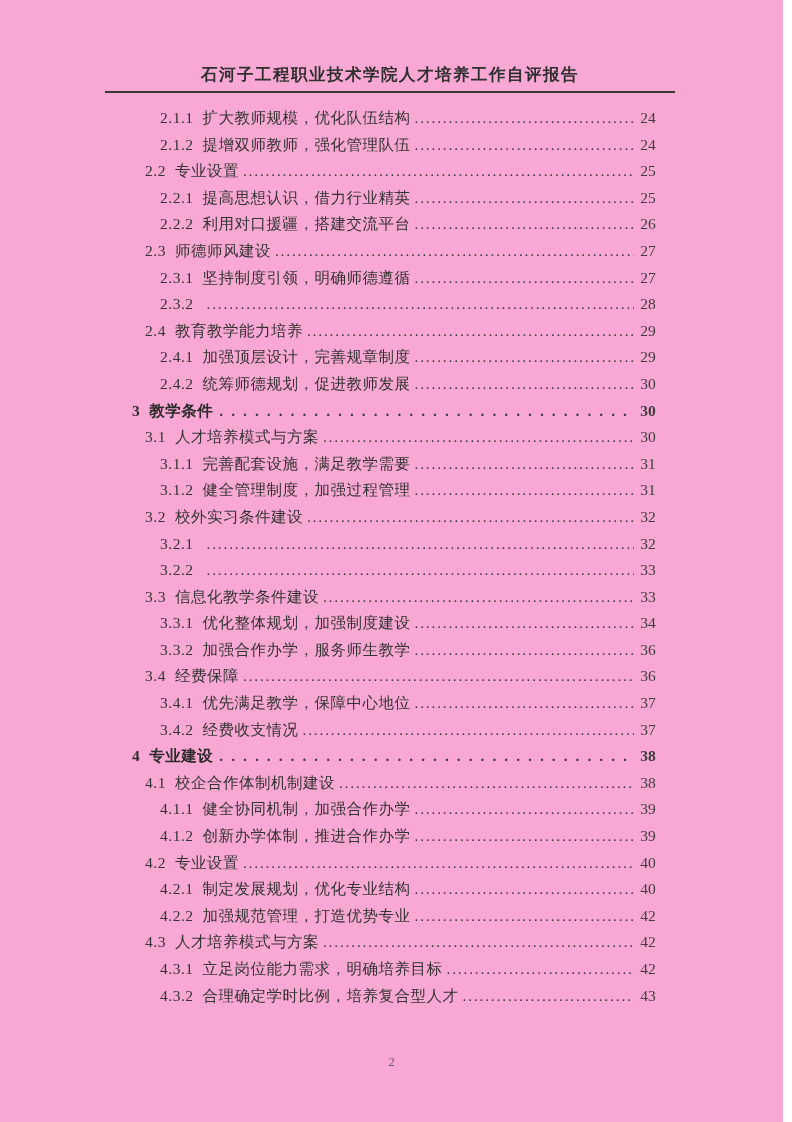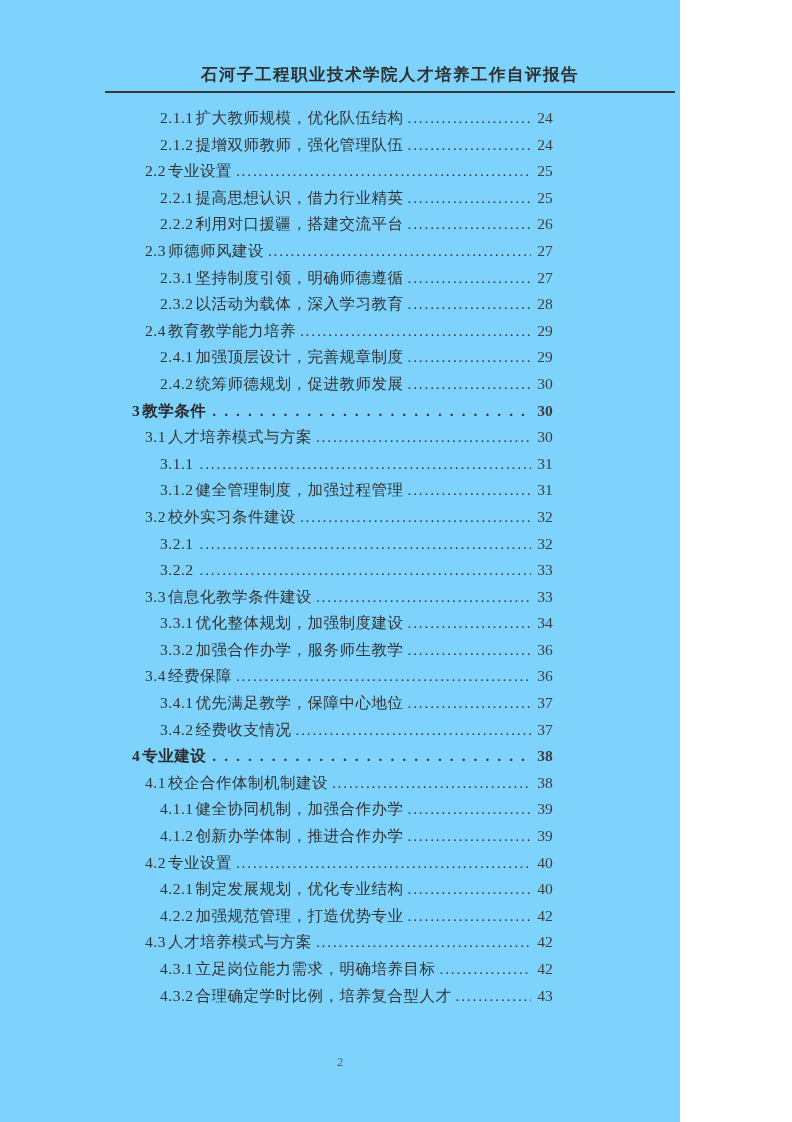--- a/index.html
+++ b/index.html
@@ -2,23 +2,23 @@
 <html><head>
 <meta charset="utf-8">
 <style>
   html, body {
     margin: 0;
     padding: 0;
     background: #ffffff;
   }
   .page {
     position: relative;
-    width: 680px;
+    width: 783px;
     height: 1122px;
-    background: #7dd3fc;
+    background: #f9a8d4;
     overflow: hidden;
     font-family: "Liberation Serif", "DejaVu Serif", serif;
     color: #333333;
   }
   .header {
     position: absolute;
     top: 64px;
     left: 105px;
     width: 570px;
   }
@@ -50,21 +50,21 @@
     white-space: nowrap;
     color: #333333;
   }
   .toc-row.lvl1 {
     font-weight: bold;
     color: #2b2b2b;
   }
   .toc-row.lvl2 { padding-left: 13px; }
   .toc-row.lvl3 { padding-left: 28px; }
   .toc-num {
-    margin-right: 2px;
+    margin-right: 9px;
     letter-spacing: 0.5px;
     text-align: center;
   }
   .toc-title {
     letter-spacing: 0.5px;
   }
   .toc-leader {
     flex: 1 1 auto;
     min-width: 0;
     overflow: hidden;
@@ -142,21 +142,20 @@
         <span class="toc-page">27</span>
       </div>
       <div class="toc-row lvl3">
         <span class="toc-num">2.3.1</span>
         <span class="toc-title">坚持制度引领，明确师德遵循</span>
         <span class="toc-leader">....................................................................................................................................................................................................................................................................</span>
         <span class="toc-page">27</span>
       </div>
       <div class="toc-row lvl3">
         <span class="toc-num">2.3.2</span>
-        <span class="toc-title">以活动为载体，深入学习教育</span>
         <span class="toc-leader">....................................................................................................................................................................................................................................................................</span>
         <span class="toc-page">28</span>
       </div>
       <div class="toc-row lvl2">
         <span class="toc-num">2.4</span>
         <span class="toc-title">教育教学能力培养</span>
         <span class="toc-leader">....................................................................................................................................................................................................................................................................</span>
         <span class="toc-page">29</span>
       </div>
       <div class="toc-row lvl3">
@@ -178,20 +177,21 @@
         <span class="toc-page">30</span>
       </div>
       <div class="toc-row lvl2">
         <span class="toc-num">3.1</span>
         <span class="toc-title">人才培养模式与方案</span>
         <span class="toc-leader">....................................................................................................................................................................................................................................................................</span>
         <span class="toc-page">30</span>
       </div>
       <div class="toc-row lvl3">
         <span class="toc-num">3.1.1</span>
+        <span class="toc-title">完善配套设施，满足教学需要</span>
         <span class="toc-leader">....................................................................................................................................................................................................................................................................</span>
         <span class="toc-page">31</span>
       </div>
       <div class="toc-row lvl3">
         <span class="toc-num">3.1.2</span>
         <span class="toc-title">健全管理制度，加强过程管理</span>
         <span class="toc-leader">....................................................................................................................................................................................................................................................................</span>
         <span class="toc-page">31</span>
       </div>
       <div class="toc-row lvl2">

